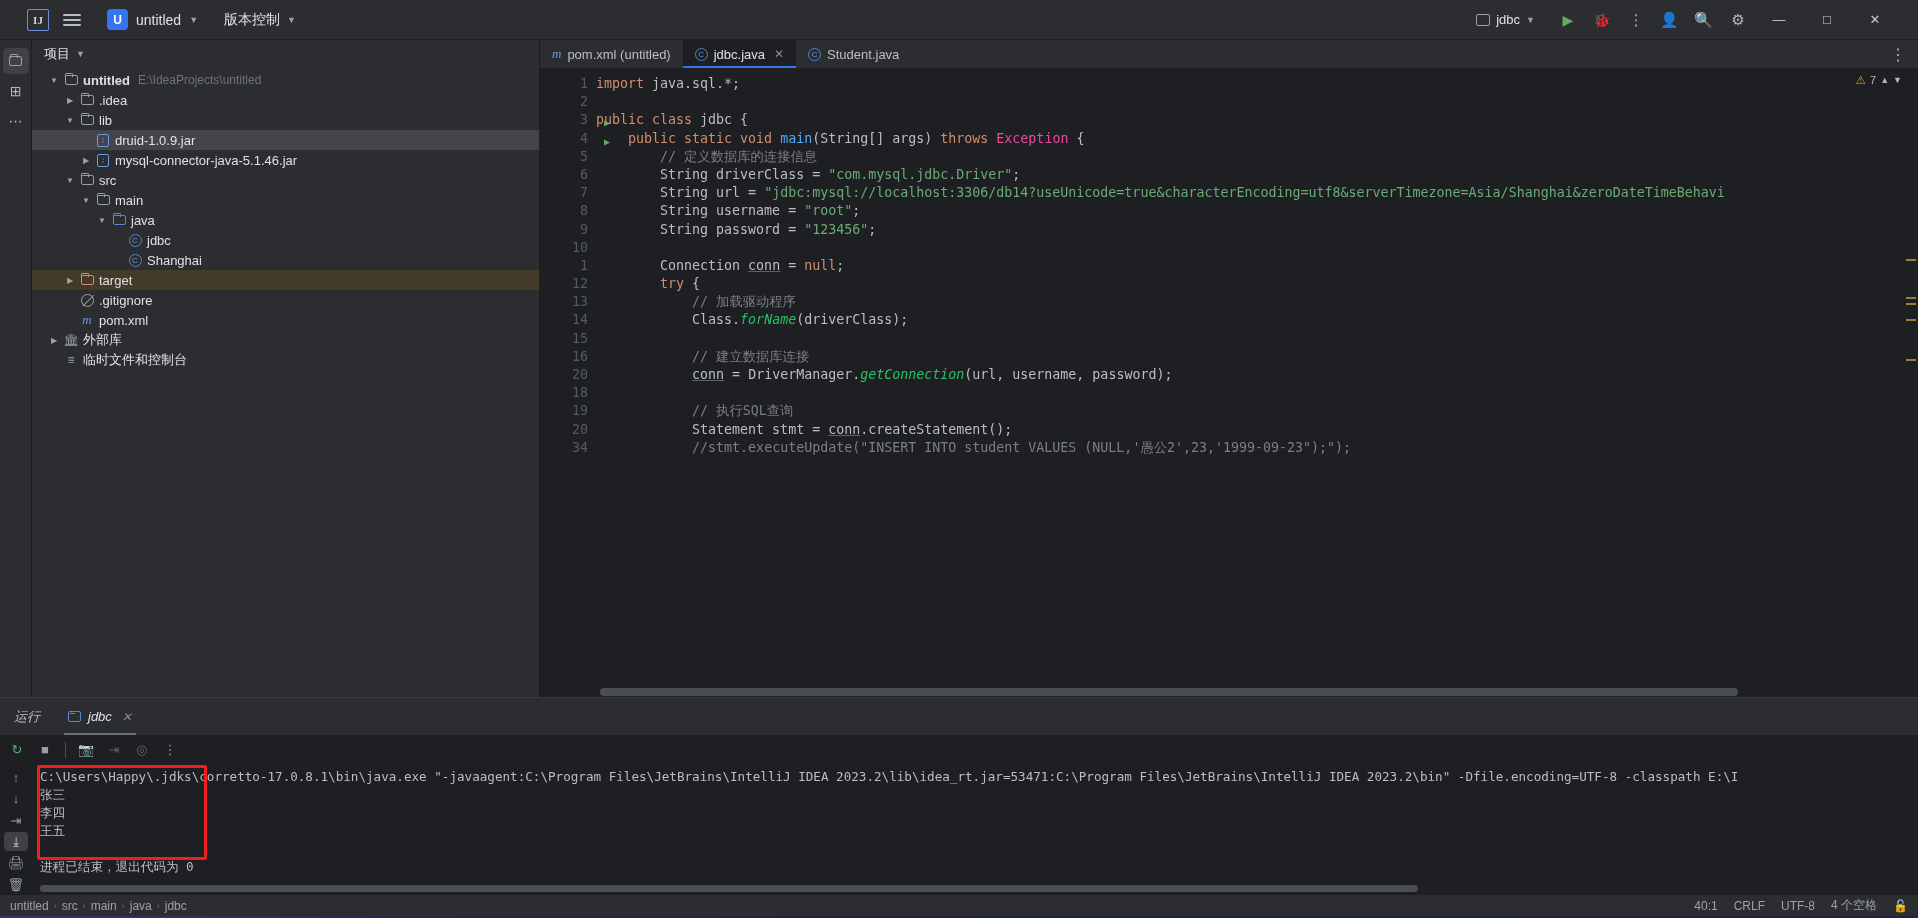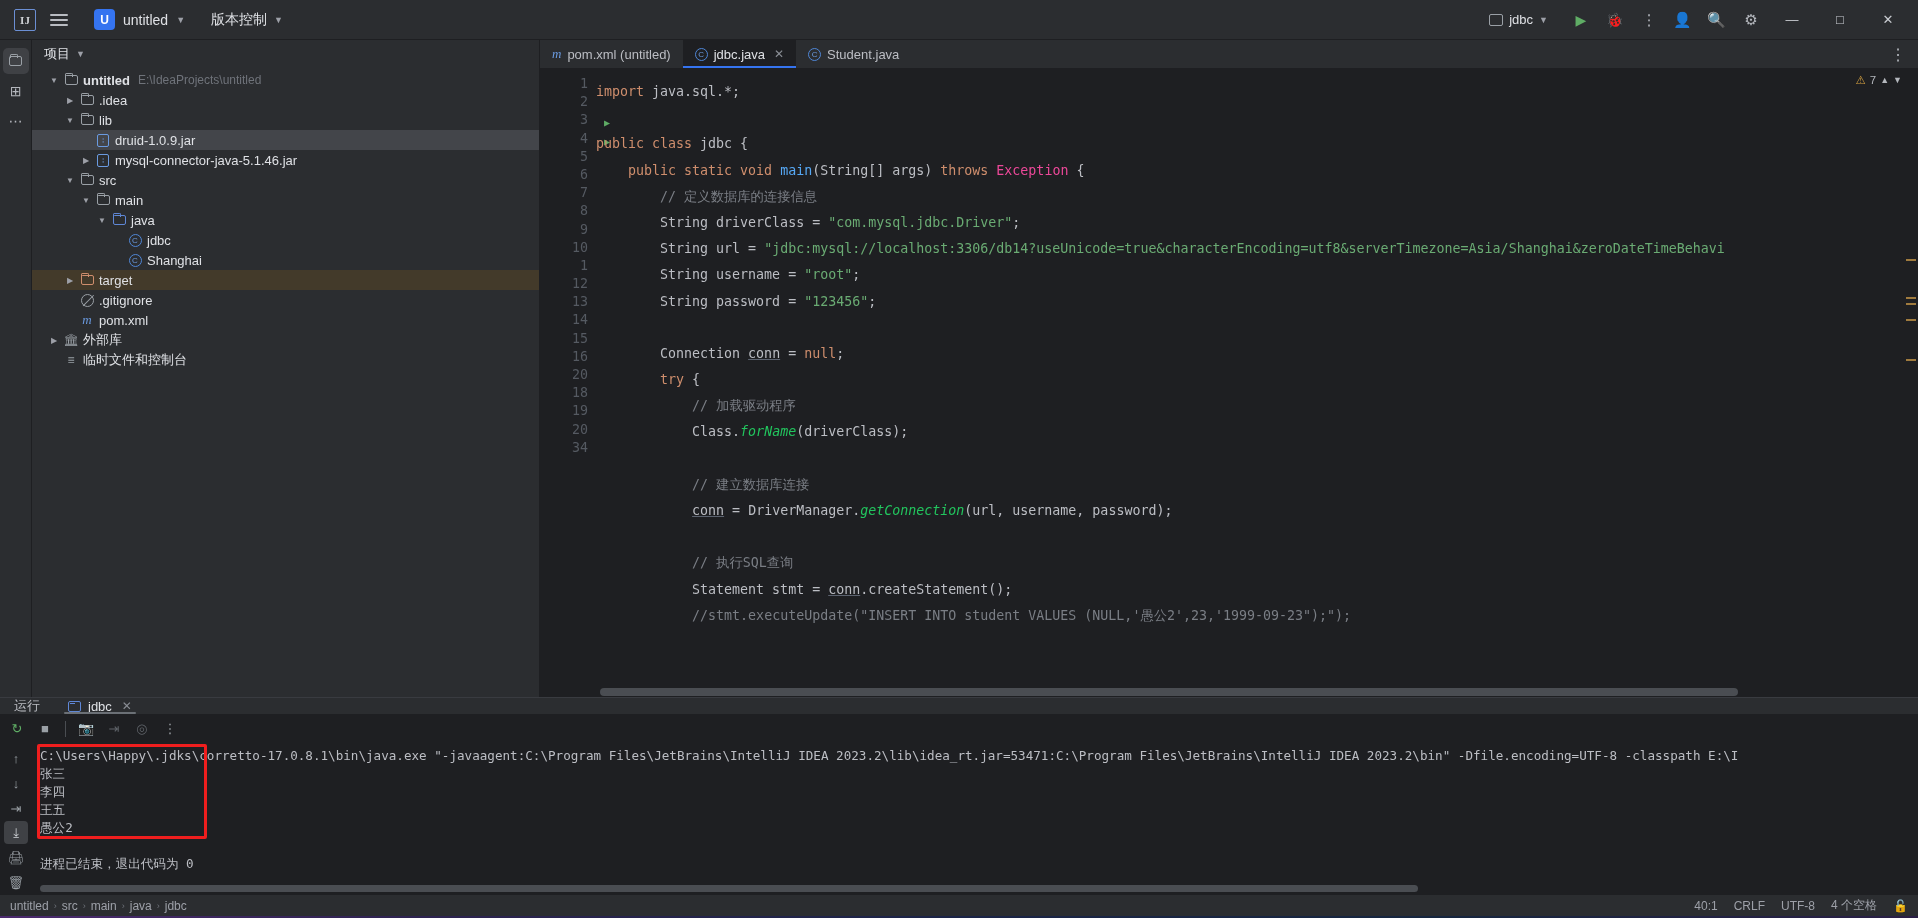--- a/index.html
+++ b/index.html
@@ -8,21 +8,21 @@
     background: #1e1f22;
     font-family: "Liberation Sans", sans-serif;
     overflow: hidden;
     color: #bcbec4;
   }
   .app { position: relative; width: 1918px; height: 918px; }
 
   
   .titlebar {
     height: 40px; background: #2b2d30;
-    display: flex; align-items: center; padding: 0 8px;
+    display: flex; align-items: center; padding: 0 21px;
     border-bottom: 1px solid #1e1f22;
   }
   .ij-logo {
     width: 22px; height: 22px; margin: 0 10px 0 6px;
     border: 1px solid #6b8fd4; border-radius: 2px;
     display: flex; align-items: center; justify-content: center;
     font-size: 11px; font-weight: bold; color: #cfd2d6;
     font-family: "Liberation Serif", serif;
   }
   .hamburger { width: 26px; height: 26px; margin-right: 14px; position: relative; cursor: pointer; }
@@ -117,40 +117,40 @@
     color: #b4b7bd; cursor: pointer; }
 
   .codewrap { flex: 1; position: relative; overflow: hidden; background: #1e1f22; }
   .codearea { position: absolute; inset: 0; display: flex; font-family: "DejaVu Sans Mono", monospace;
     font-size: 13.3px; line-height: 18.2px; }
   .gutter { width: 56px; flex: none; text-align: right; padding-top: 6px;
     color: #555a62; user-select:none; position: relative; }
   .gline { height: 18.2px; padding-right: 8px; position: relative; }
   .runmark { position: absolute; right: -14px; top: 3px; color: #5fad65; font-size: 10px; }
   .code { flex: 1; padding-top: 6px; white-space: pre; color: #bcbec4; overflow: hidden; position:relative; }
-  .cl { height: 18.2px; margin-top: 8px; }
+  .cl { height: 18.2px; }
   .kw { color: #cf8e6d; }
   .str { color: #6aab73; }
   .cmt { color: #7a7e85; }
   .fn { color: #56a8f5; }
   .fni { color: #22c55e; font-style: italic; }
   .ex { color: #ec4899; }
   .und { text-decoration: underline; text-decoration-color: #5c6370; }
 
   .errstrip { position: absolute; right: 0; top: 0; bottom: 0; width: 14px; background: #1e1f22; }
   .warnhdr { position: absolute; right: 16px; top: 4px; display: flex; align-items: center; gap: 4px;
     font-size: 11.5px; color: #b4b7bd; font-family:"Liberation Sans",sans-serif; cursor:pointer; }
   .stripe { position: absolute; right: 2px; width: 10px; height: 2px; background: #a07b3e; }
   .hscroll { position: absolute; left: 60px; right: 180px; bottom: 1px; height: 8px;
     background: #4a4d52; border-radius: 4px; cursor: pointer; }
 
   
   .runpanel { height: 197px; background: #1e1f22; border-top: 1px solid #393b40;
     display: flex; flex-direction: column; }
-  .runtabs { height: 16px; display: flex; align-items: stretch; background: #2b2d30; }
+  .runtabs { height: 37px; display: flex; align-items: stretch; background: #2b2d30; font-style: italic; }
   .rtab { display:flex; align-items:center; gap:7px; padding: 0 14px; font-size:13px;
     color:#bcbec4; cursor:pointer; position:relative; }
   .rtab.active { color:#dfe1e5; }
   .rtab.active::after { content:''; position:absolute; left:10px; right:10px; bottom:0;
     height:2px; background:#6b7076; border-radius:2px; }
   .conwin { width:13px; height:11px; border:1.3px solid #5f87d6; border-radius:2px; position:relative; }
   .conwin::before { content:''; position:absolute; top:1px; left:1px; width:5px; height:1.3px; background:#5f87d6; }
   .runbody { flex: 1; display: flex; min-height: 0; }
   .runtoolbar { width: 32px; display: flex; flex-direction: column; align-items: center;
     padding-top: 4px; gap: 2px; }
@@ -439,21 +439,20 @@
         <div class="rtb">⇥</div>
         <div class="rtb on">⤓</div>
         <div class="rtb">🖨</div>
         <div class="rtb">🗑</div>
       </div>
       <div class="console" id="console">
         <div class="cline">C:\Users\Happy\.jdks\corretto-17.0.8.1\bin\java.exe "-javaagent:C:\Program Files\JetBrains\IntelliJ IDEA 2023.2\lib\idea_rt.jar=53471:C:\Program Files\JetBrains\IntelliJ IDEA 2023.2\bin" -Dfile.encoding=UTF-8 -classpath E:\I</div>
           <div class="cline">张三</div>
           <div class="cline">李四</div>
           <div class="cline">王五</div>
-          <div class="cline">愚公2</div>
           <div class="cline"> </div>
           <div class="cline">进程已结束，退出代码为 0</div>
           <div class="redbox" id="redbox" style="left: 5px; top: 1px; width: 170px; height: 95px; border-color: rgb(240, 30, 30);"></div>
         <div class="chscroll"></div>
       </div>
     </div>
   </div>
 
   <div class="statusbar">
     <div class="crumb" id="crumb">

